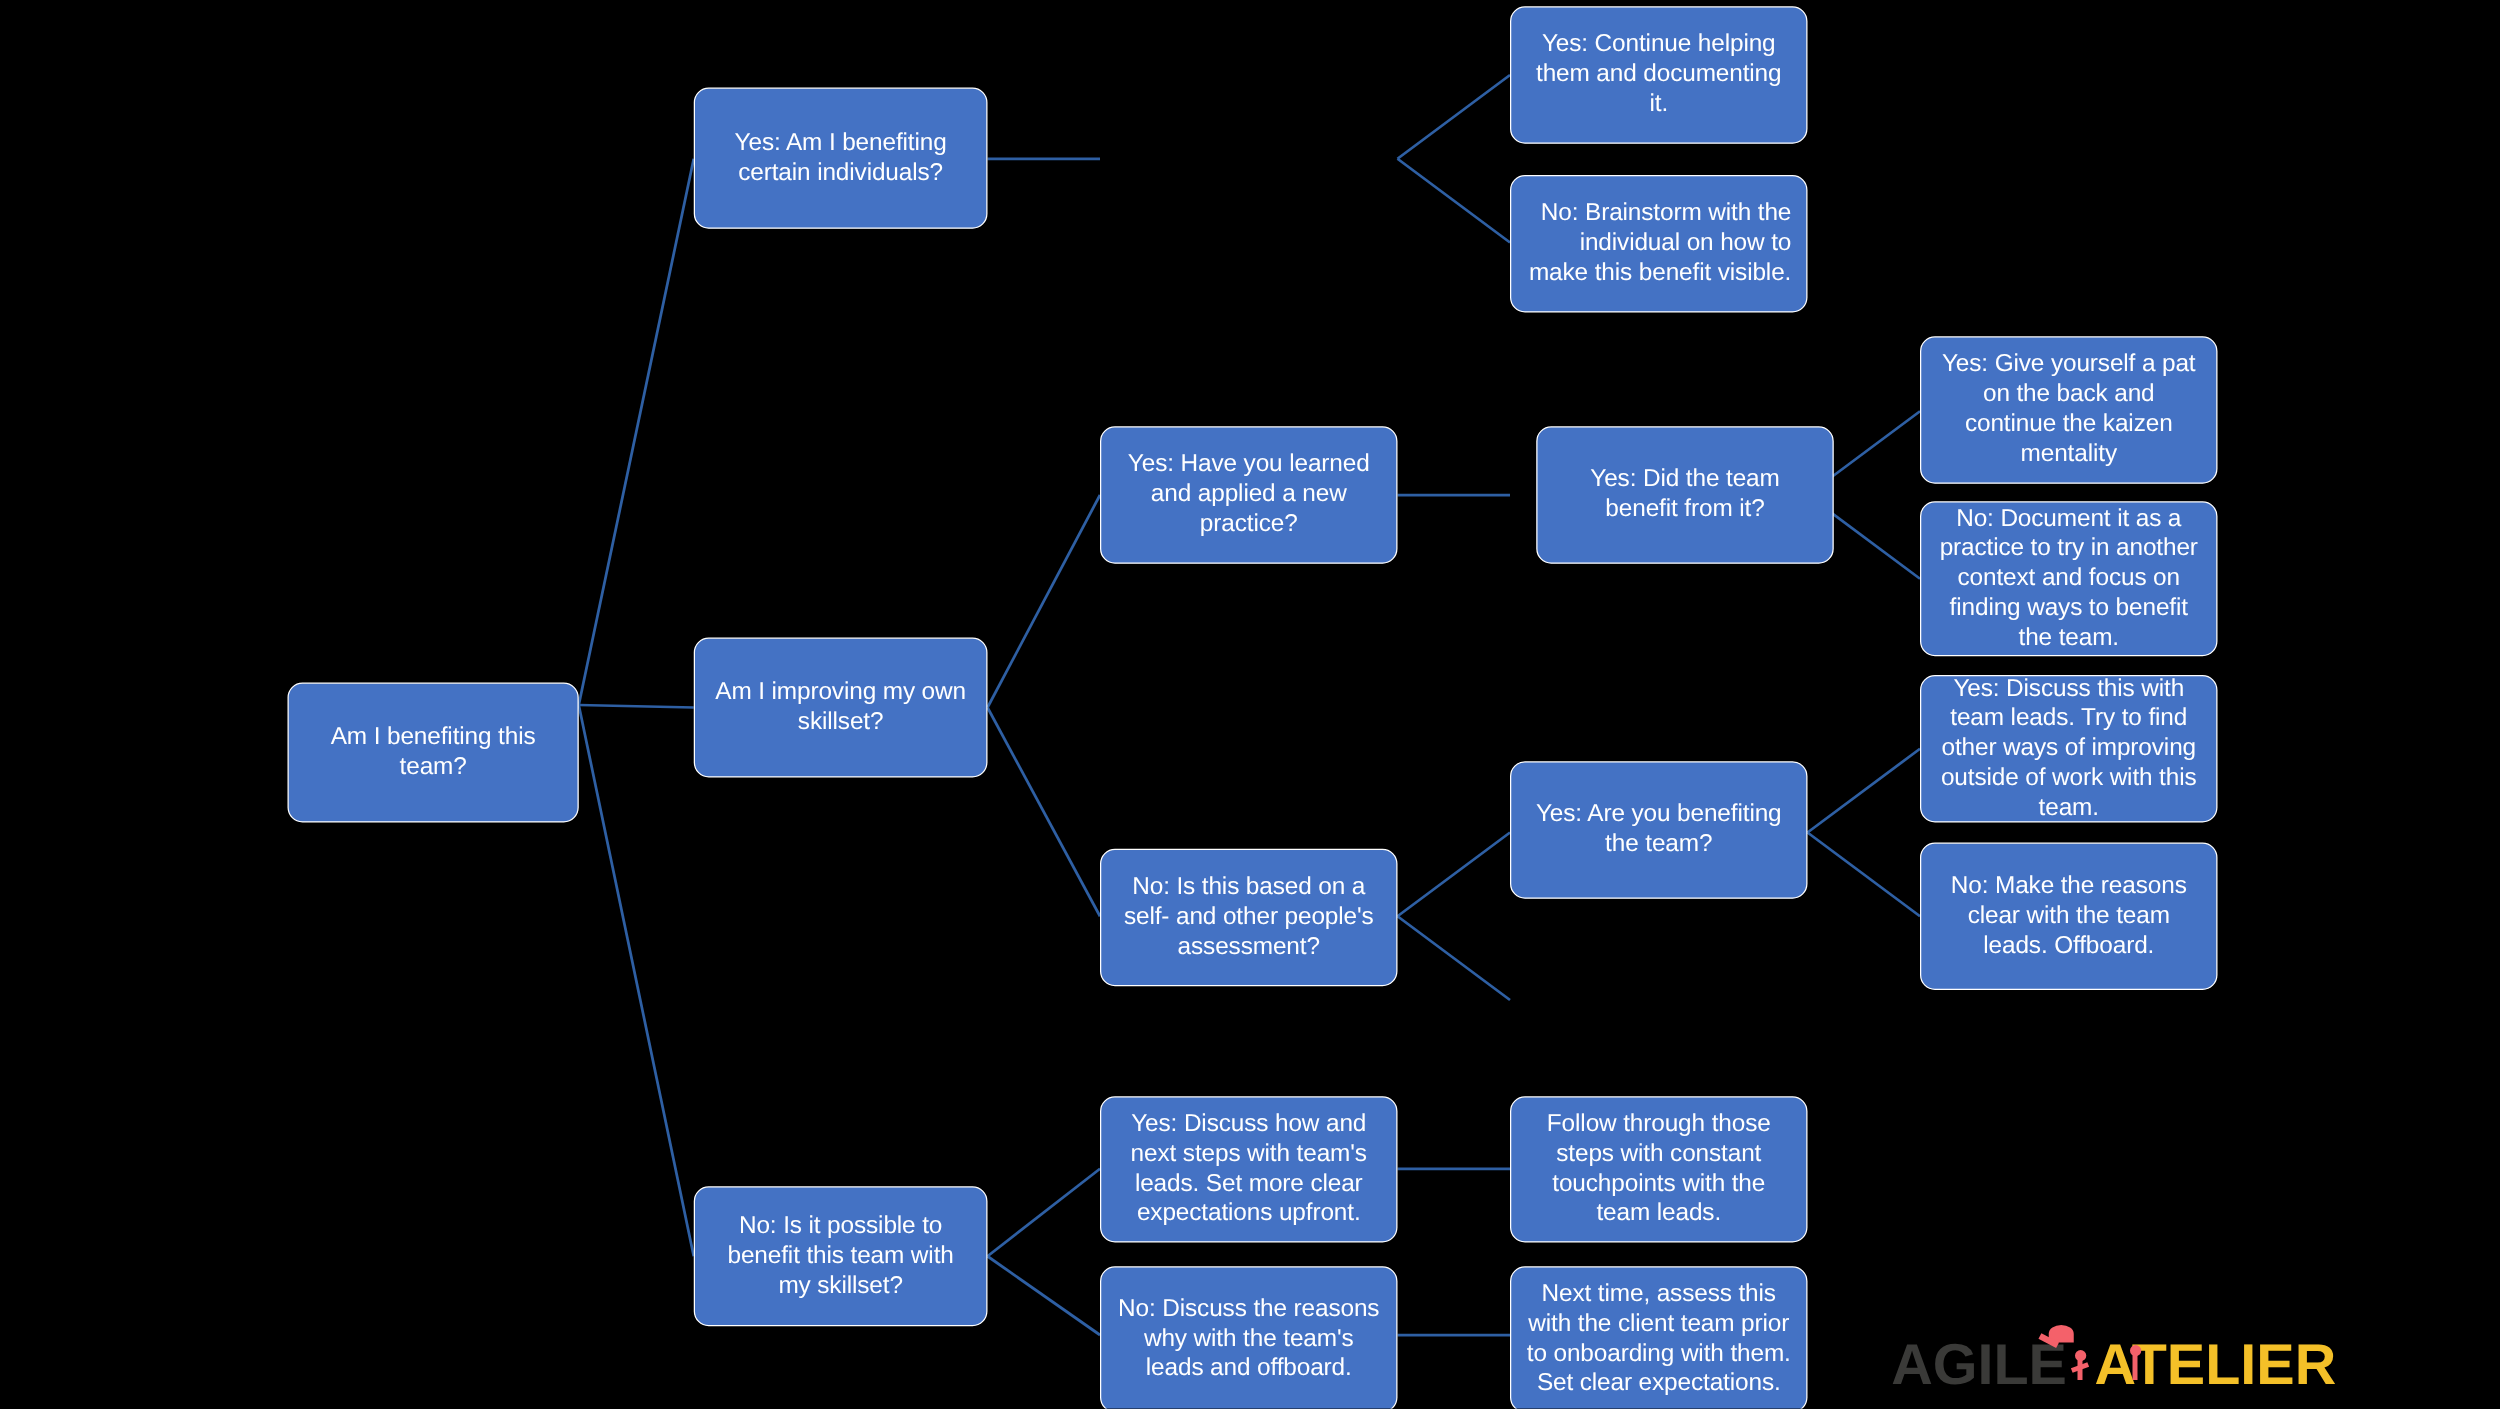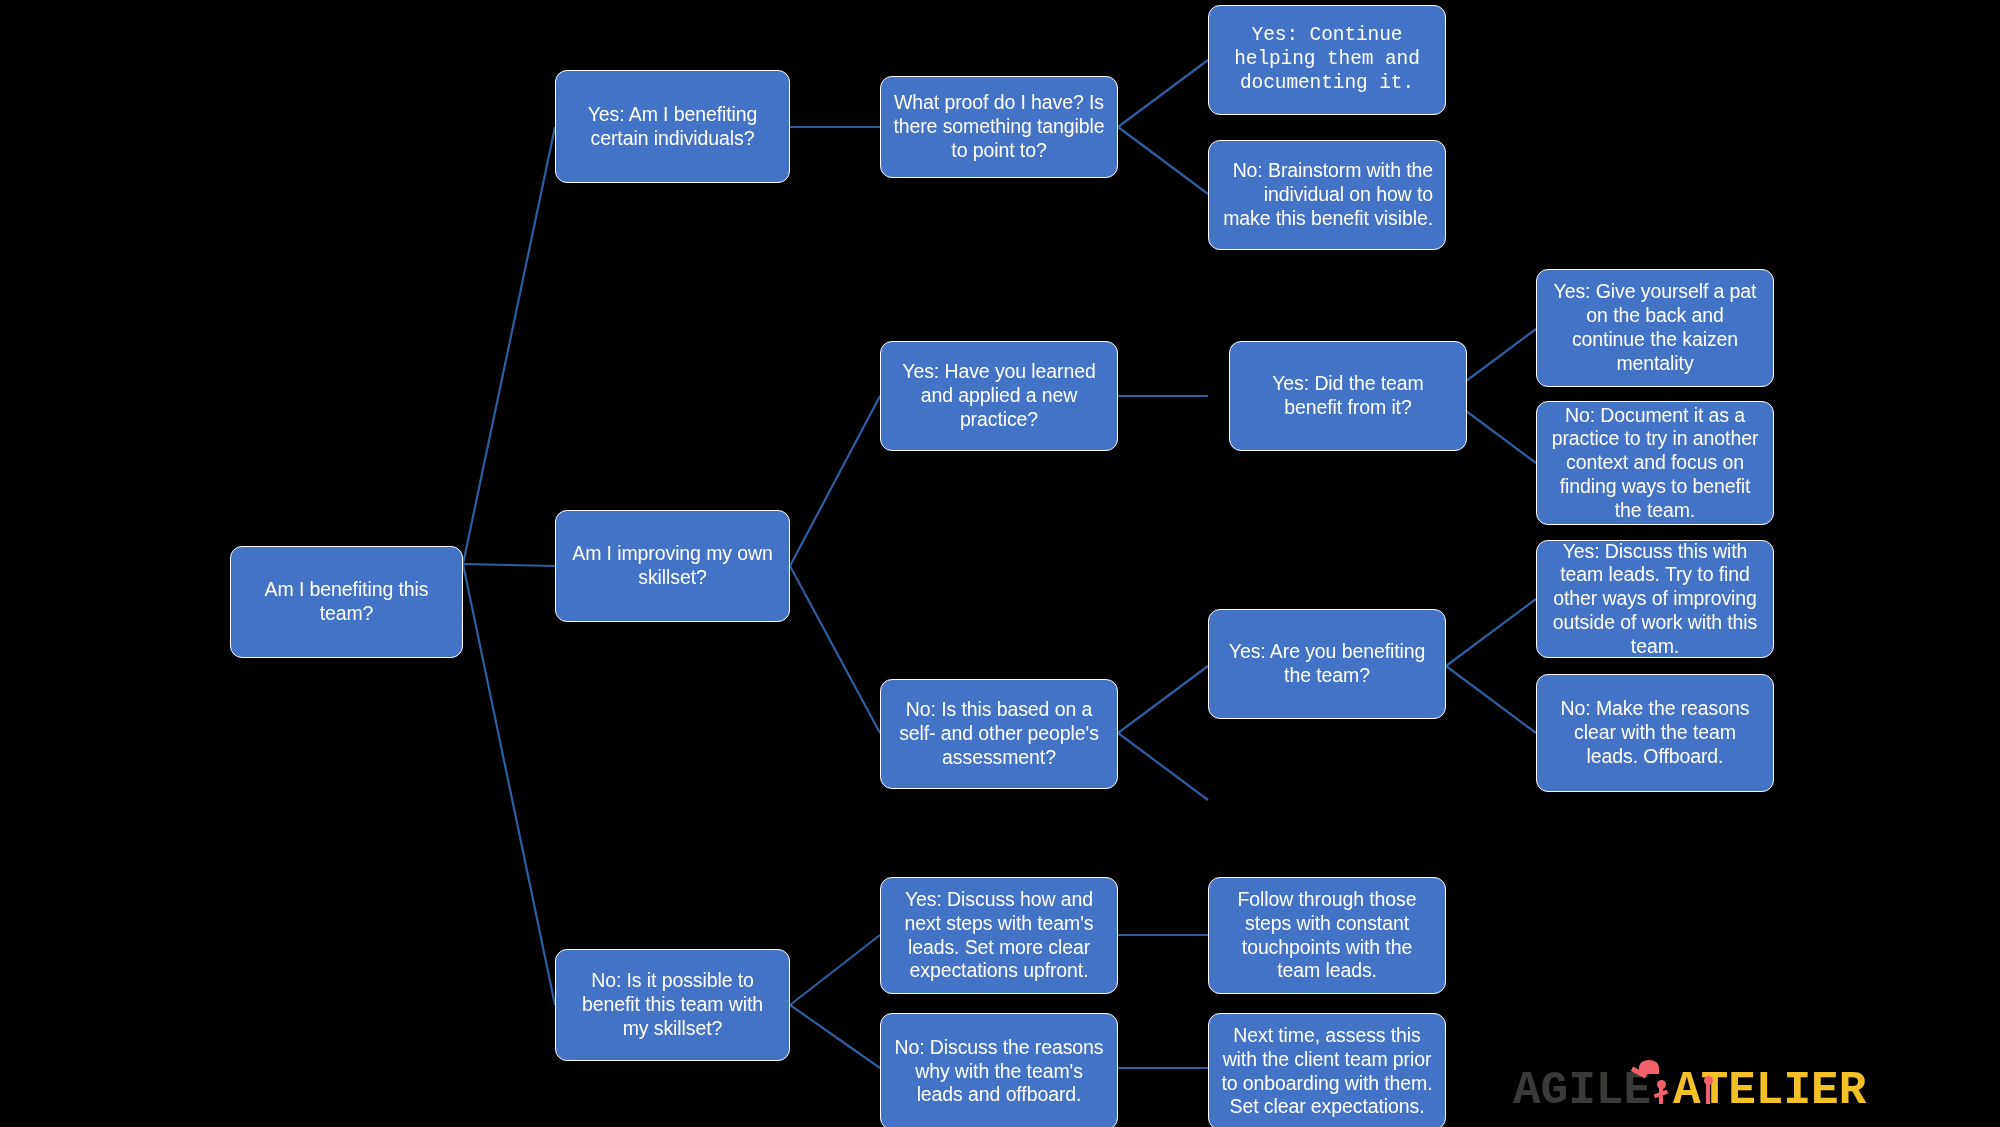--- a/index.html
+++ b/index.html
@@ -49,21 +49,21 @@
   }
   .logo {
     position: absolute;
     z-index: 8;
     display: flex;
     align-items: flex-end;
     font-weight: bold;
     font-size: 46px;
     letter-spacing: 0px;
     line-height: 1;
-    font-family: Liberation Mono, monospace;
+    font-family: Liberation Sans, sans-serif;
   }
   .logo-agile { color: #3A3A38; }
   .logo-atelier { color: #F4C028; }
   .logo-mark2 {
     position: relative;
     display: inline-block;
     width: 22px;
     height: 46px;
   }
   .logo-mark2 .p1 {
@@ -167,25 +167,22 @@
   </svg>
 
   <div class="node" style="left:230px; top:508px; width:233px; height:112px;margin-top:38px;">
     <span>Am I benefiting this team?</span>
   </div>
 
   <div class="node" style="left:555px; top:70px; width:235px; height:113px;">
     <span>Yes: Am I benefiting certain individuals?</span>
   </div>
 
-  <div class="node" style="left:880px; top:76px; width:238px; height:102px;">
-    <span>What proof do I have? Is there something tangible to point to?</span>
-  </div>
-
-  <div class="node" style="left:1208px; top:5px; width:238px; height:110px;font-family:Liberation Mono, monospace;">
+
+  <div class="node" style="left:1208px; top:5px; width:238px; height:110px;">
     <span>Yes: Continue helping them and documenting it.</span>
   </div>
 
   <div class="node" style="left:1208px; top:140px; width:238px; height:110px;text-align:right;">
     <span>No: Brainstorm with the individual on how to make this benefit visible.</span>
   </div>
 
   <div class="node" style="left:555px; top:510px; width:235px; height:112px;">
     <span>Am I improving my own skillset?</span>
   </div>

